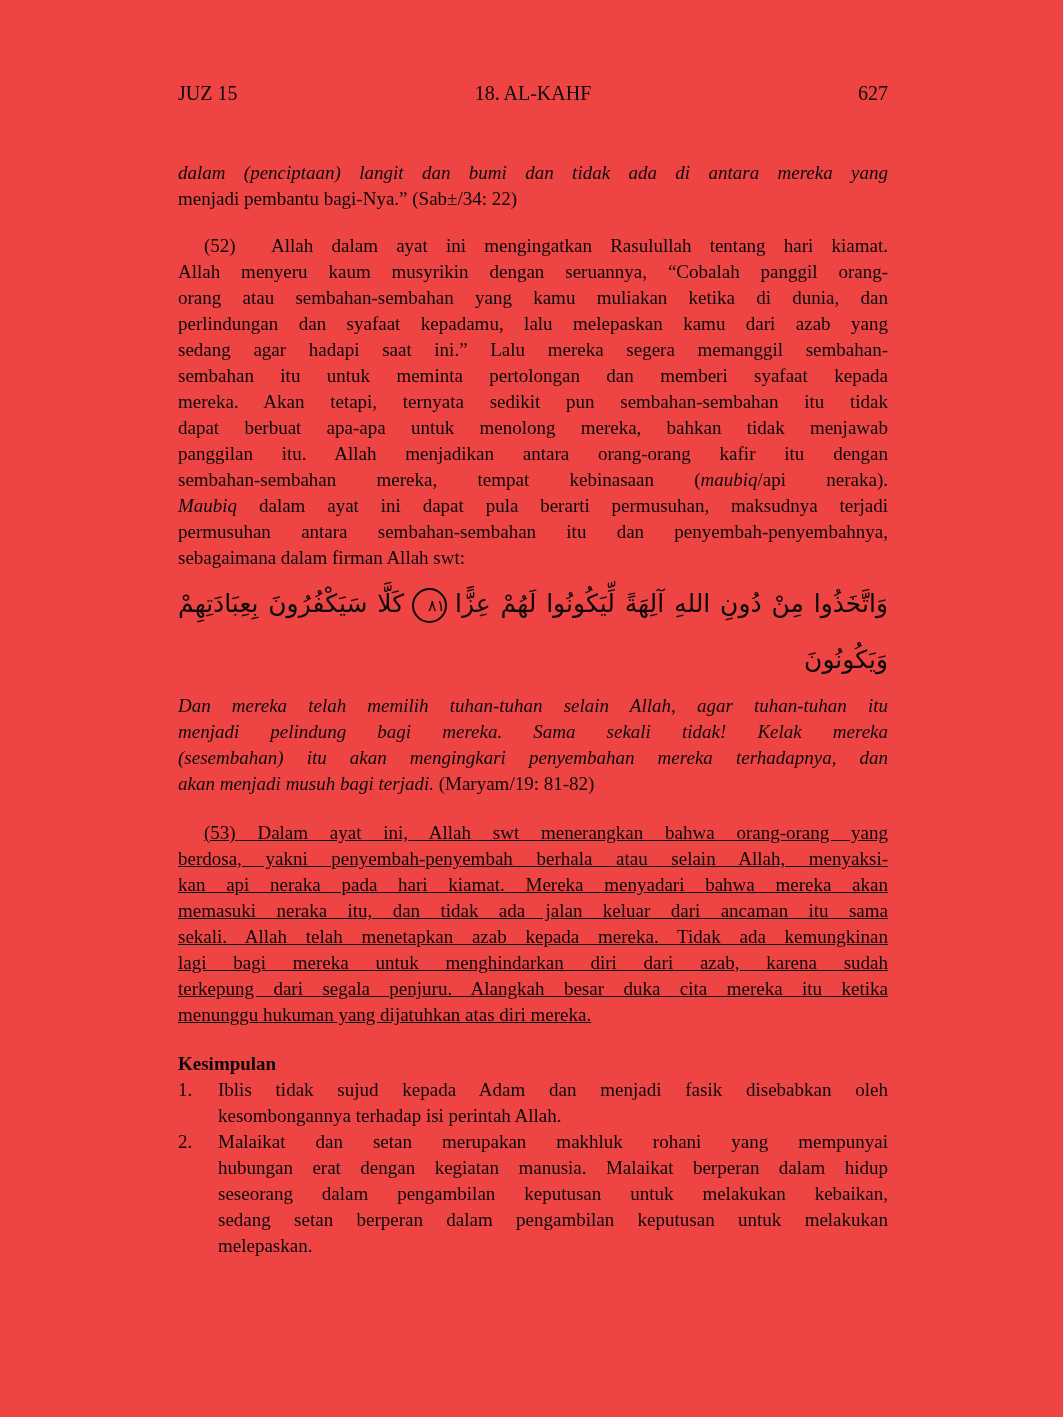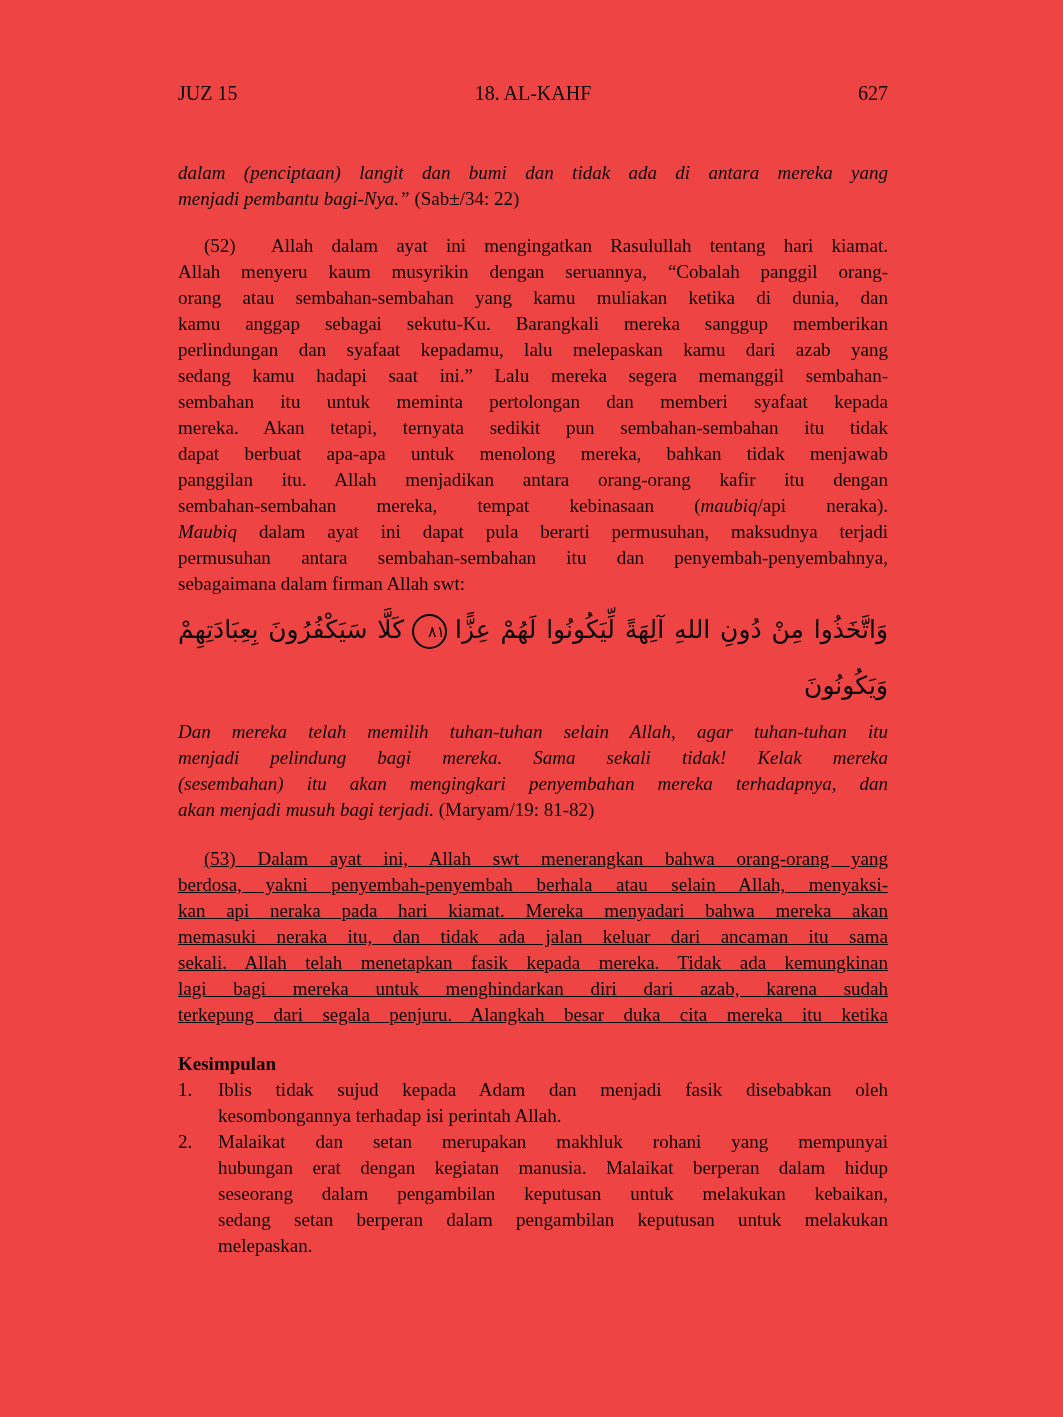--- a/index.html
+++ b/index.html
@@ -73,29 +73,28 @@
 <div class="page" data-name="book-page">
   <div class="content" data-name="text-column">
     <div class="running-header" data-name="running-header">
       <span class="hd-left" data-name="header-juz">JUZ 15</span>
       <span class="hd-center" data-name="header-surah-title">18. AL-KAHF</span>
       <span class="hd-right" data-name="header-page-number">627</span>
     </div>
     <div data-name="document-body">
         <div class="block b-para" data-name="quote-saba">
           <div class="line" data-name="text-line"><span data-name="text-run" style="font-style: italic;">dalam (penciptaan) langit dan bumi dan tidak ada di antara mereka yang</span></div>
-          <div class="line last" data-name="text-line"><span data-name="text-run" style="font-style: italic;">menjadi pembantu bagi-Nya.” </span><span data-name="text-run">(Sab±/34: 22)</span></div>
+          <div class="line last" data-name="text-line"><span data-name="text-run" style="">menjadi pembantu bagi-Nya.” </span><span data-name="text-run">(Sab±/34: 22)</span></div>
         </div>
         <div class="block b-para" data-name="para-52">
           <div class="line indent" data-name="text-line"><span data-name="text-run">(52)&nbsp; Allah dalam ayat ini mengingatkan Rasulullah tentang hari kiamat.</span></div>
           <div class="line" data-name="text-line"><span data-name="text-run">Allah menyeru kaum musyrikin dengan seruannya, “Cobalah panggil orang-</span></div>
           <div class="line" data-name="text-line"><span data-name="text-run">orang atau sembahan-sembahan yang kamu muliakan ketika di dunia, dan</span></div>
-          <div class="line" data-name="text-line"><span data-name="text-run">kamu anggap sebagai sekutu-Ku. Barangkali mereka sanggup memberikan</span></div>
           <div class="line" data-name="text-line"><span data-name="text-run">perlindungan dan syafaat kepadamu, lalu melepaskan kamu dari azab yang</span></div>
-          <div class="line" data-name="text-line"><span data-name="text-run">sedang kamu hadapi saat ini.” Lalu mereka segera memanggil sembahan-</span></div>
+          <div class="line" data-name="text-line"><span data-name="text-run">sedang agar hadapi saat ini.” Lalu mereka segera memanggil sembahan-</span></div>
           <div class="line" data-name="text-line"><span data-name="text-run">sembahan itu untuk meminta pertolongan dan memberi syafaat kepada</span></div>
           <div class="line" data-name="text-line"><span data-name="text-run">mereka. Akan tetapi, ternyata sedikit pun sembahan-sembahan itu tidak</span></div>
           <div class="line" data-name="text-line"><span data-name="text-run">dapat berbuat apa-apa untuk menolong mereka, bahkan tidak menjawab</span></div>
           <div class="line" data-name="text-line"><span data-name="text-run">panggilan itu. Allah menjadikan antara orang-orang kafir itu dengan</span></div>
           <div class="line" data-name="text-line"><span data-name="text-run">sembahan-sembahan mereka, tempat kebinasaan (</span><span data-name="text-run" style="font-style: italic;">maubiq</span><span data-name="text-run">/api neraka).</span></div>
           <div class="line" data-name="text-line"><span data-name="text-run" style="font-style: italic;">Maubiq</span><span data-name="text-run"> dalam ayat ini dapat pula berarti permusuhan, maksudnya terjadi</span></div>
           <div class="line" data-name="text-line"><span data-name="text-run">permusuhan antara sembahan-sembahan itu dan penyembah-penyembahnya,</span></div>
           <div class="line last" data-name="text-line"><span data-name="text-run">sebagaimana dalam firman Allah swt:</span></div>
         </div>
         <div class="block b-arabic" data-name="arabic-verse">
@@ -105,23 +104,24 @@
           <div class="line" data-name="text-line"><span data-name="text-run" style="font-style: italic;">Dan mereka telah memilih tuhan-tuhan selain Allah, agar tuhan-tuhan itu</span></div>
           <div class="line" data-name="text-line"><span data-name="text-run" style="font-style: italic;">menjadi pelindung bagi mereka. Sama sekali tidak! Kelak mereka</span></div>
           <div class="line" data-name="text-line"><span data-name="text-run" style="font-style: italic;">(sesembahan) itu akan mengingkari penyembahan mereka terhadapnya, dan</span></div>
           <div class="line last" data-name="text-line"><span data-name="text-run" style="font-style: italic;">akan menjadi musuh bagi terjadi. </span><span data-name="text-run">(Maryam/19: 81-82)</span></div>
         </div>
         <div class="block b-para" data-name="para-53">
           <div class="line indent" data-name="text-line"><span data-name="text-run">(53) Dalam ayat ini, Allah swt menerangkan bahwa orang-orang yang</span></div>
           <div class="line" data-name="text-line"><span data-name="text-run">berdosa, yakni penyembah-penyembah berhala atau selain Allah, menyaksi-</span></div>
           <div class="line" data-name="text-line"><span data-name="text-run">kan api neraka pada hari kiamat. Mereka menyadari bahwa mereka akan</span></div>
           <div class="line" data-name="text-line"><span data-name="text-run">memasuki neraka itu, dan tidak ada jalan keluar dari ancaman itu sama</span></div>
-          <div class="line" data-name="text-line"><span data-name="text-run">sekali. Allah telah menetapkan fasik kepada mereka. Tidak ada kemungkinan</span></div>
+          <div class="line" data-name="text-line"><span data-name="text-run">sekali. Allah telah menetapkan azab kepada mereka. Tidak ada kemungkinan</span></div>
           <div class="line" data-name="text-line"><span data-name="text-run">lagi bagi mereka untuk menghindarkan diri dari azab, karena sudah</span></div>
           <div class="line" data-name="text-line"><span data-name="text-run">terkepung dari segala penjuru. Alangkah besar duka cita mereka itu ketika</span></div>
+          <div class="line last" data-name="text-line"><span data-name="text-run">menunggu hukuman yang dijatuhkan atas diri mereka.</span></div>
         </div>
         <div class="block b-heading" data-name="kesimpulan-heading">
           <div class="line last" data-name="text-line"><span data-name="text-run" style="font-weight: bold;">Kesimpulan</span></div>
         </div>
         <div class="block b-item" data-name="kesimpulan-item-1">
           <span class="num" data-name="list-number">1.</span>
           <div class="line" data-name="text-line"><span data-name="text-run">Iblis tidak sujud kepada Adam dan menjadi fasik disebabkan oleh</span></div>
           <div class="line last" data-name="text-line"><span data-name="text-run">kesombongannya terhadap isi perintah Allah.</span></div>
         </div>
         <div class="block b-item" data-name="kesimpulan-item-2">

